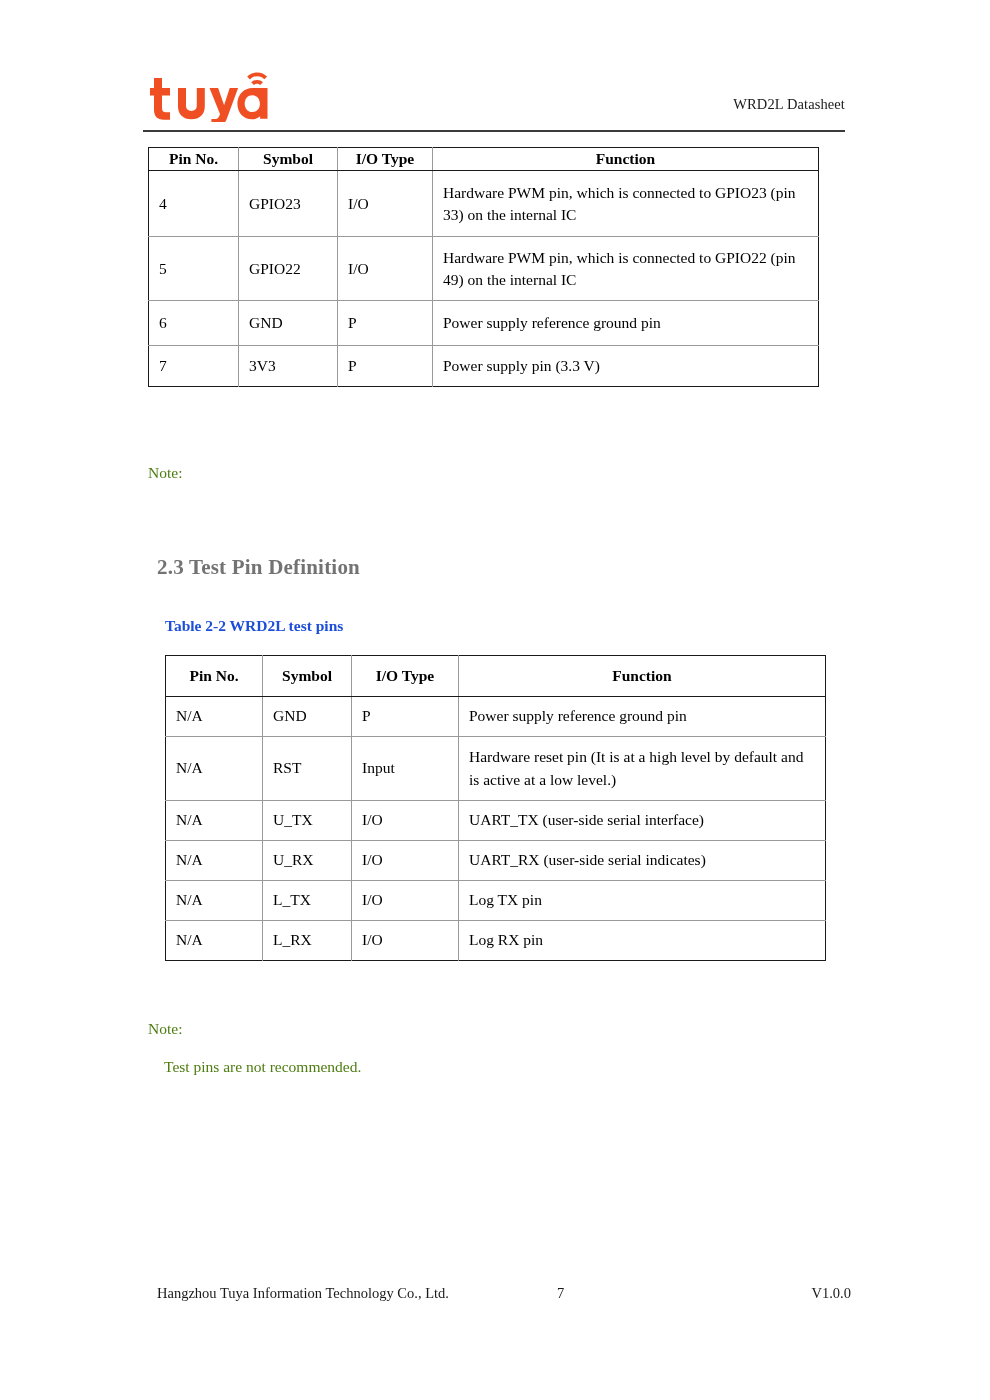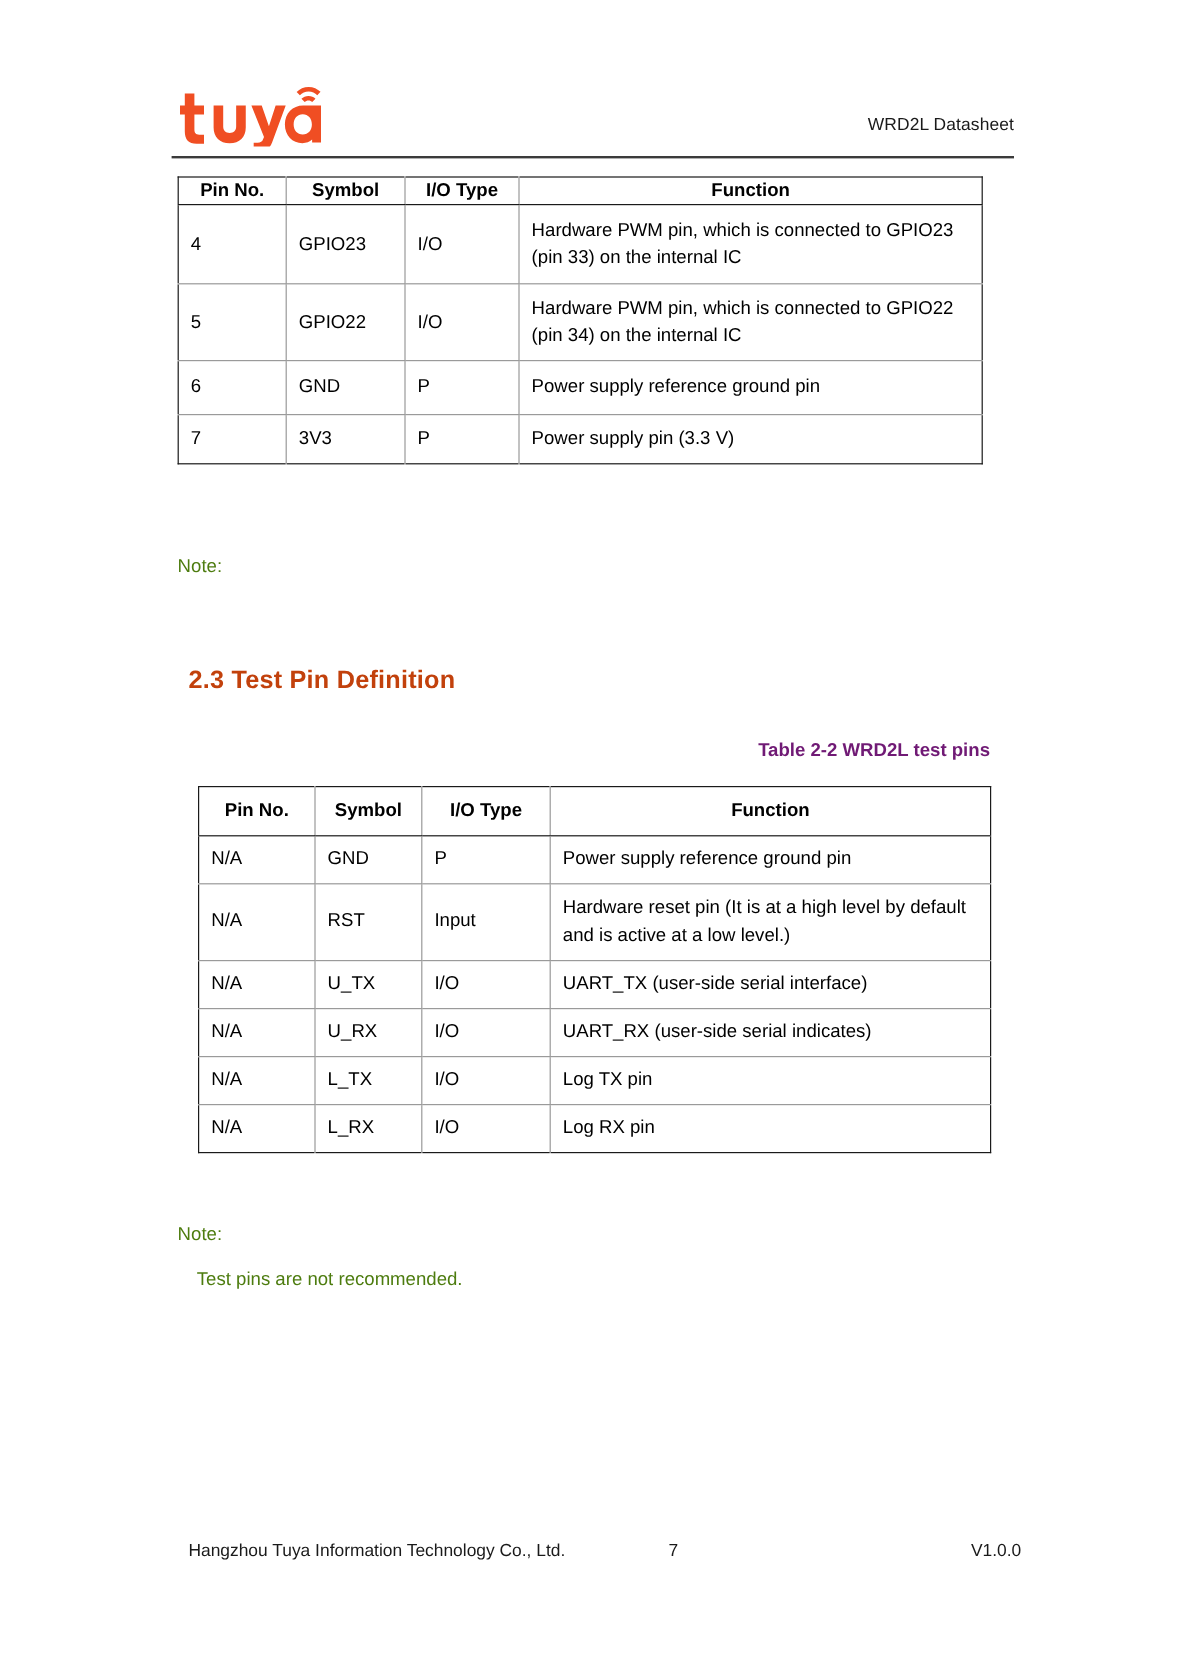--- a/index.html
+++ b/index.html
@@ -14,20 +14,21 @@
     font-family: "Liberation Sans", sans-serif;
     color: #000000;
     overflow: hidden;
   }
 
   .page {
     position: absolute;
     inset: 0;
     width: 990px;
     height: 1108px;
+    font-family: Liberation Serif, serif;
   }
 
   
   .doc-header {
     position: absolute;
     left: 143px;
     top: 62px;
     width: 702px;
     height: 70px;
   }
@@ -134,33 +135,33 @@
   .note-label-2 { left: 148px; top: 1017px; }
   .note-body-2  { left: 164px; top: 1055px; }
 
   .section-heading {
     position: absolute;
     left: 157px;
     top: 555px;
     font-size: 21px;
     font-weight: bold;
     letter-spacing: 0.2px;
-    color: #c2410c;
+    color: #737373;
     white-space: nowrap;
   }
 
   .table-caption {
     position: absolute;
     left: 165px;
     top: 617px;
     width: 660px;
-    text-align: right;
+    text-align: left;
     font-size: 15.5px;
     font-weight: bold;
-    color: #701a75;
+    color: #1d4ed8;
   }
 
   
   .doc-footer {
     position: absolute;
     left: 157px;
     top: 1285px;
     width: 702px;
     height: 24px;
     font-size: 14.5px;
@@ -220,21 +221,21 @@
       <tr class="rh-tall">
         <td>4</td>
         <td>GPIO23</td>
         <td>I/O</td>
         <td>Hardware PWM pin, which is connected to GPIO23 (pin 33) on the internal IC</td>
       </tr>
       <tr class="rh-tall2">
         <td>5</td>
         <td>GPIO22</td>
         <td>I/O</td>
-        <td>Hardware PWM pin, which is connected to GPIO22 (pin 34) on the internal IC</td>
+        <td>Hardware PWM pin, which is connected to GPIO22 (pin 49) on the internal IC</td>
       </tr>
       <tr class="rh-mid">
         <td>6</td>
         <td>GND</td>
         <td>P</td>
         <td>Power supply reference ground pin</td>
       </tr>
       <tr class="rh-short">
         <td>7</td>
         <td>3V3</td>

